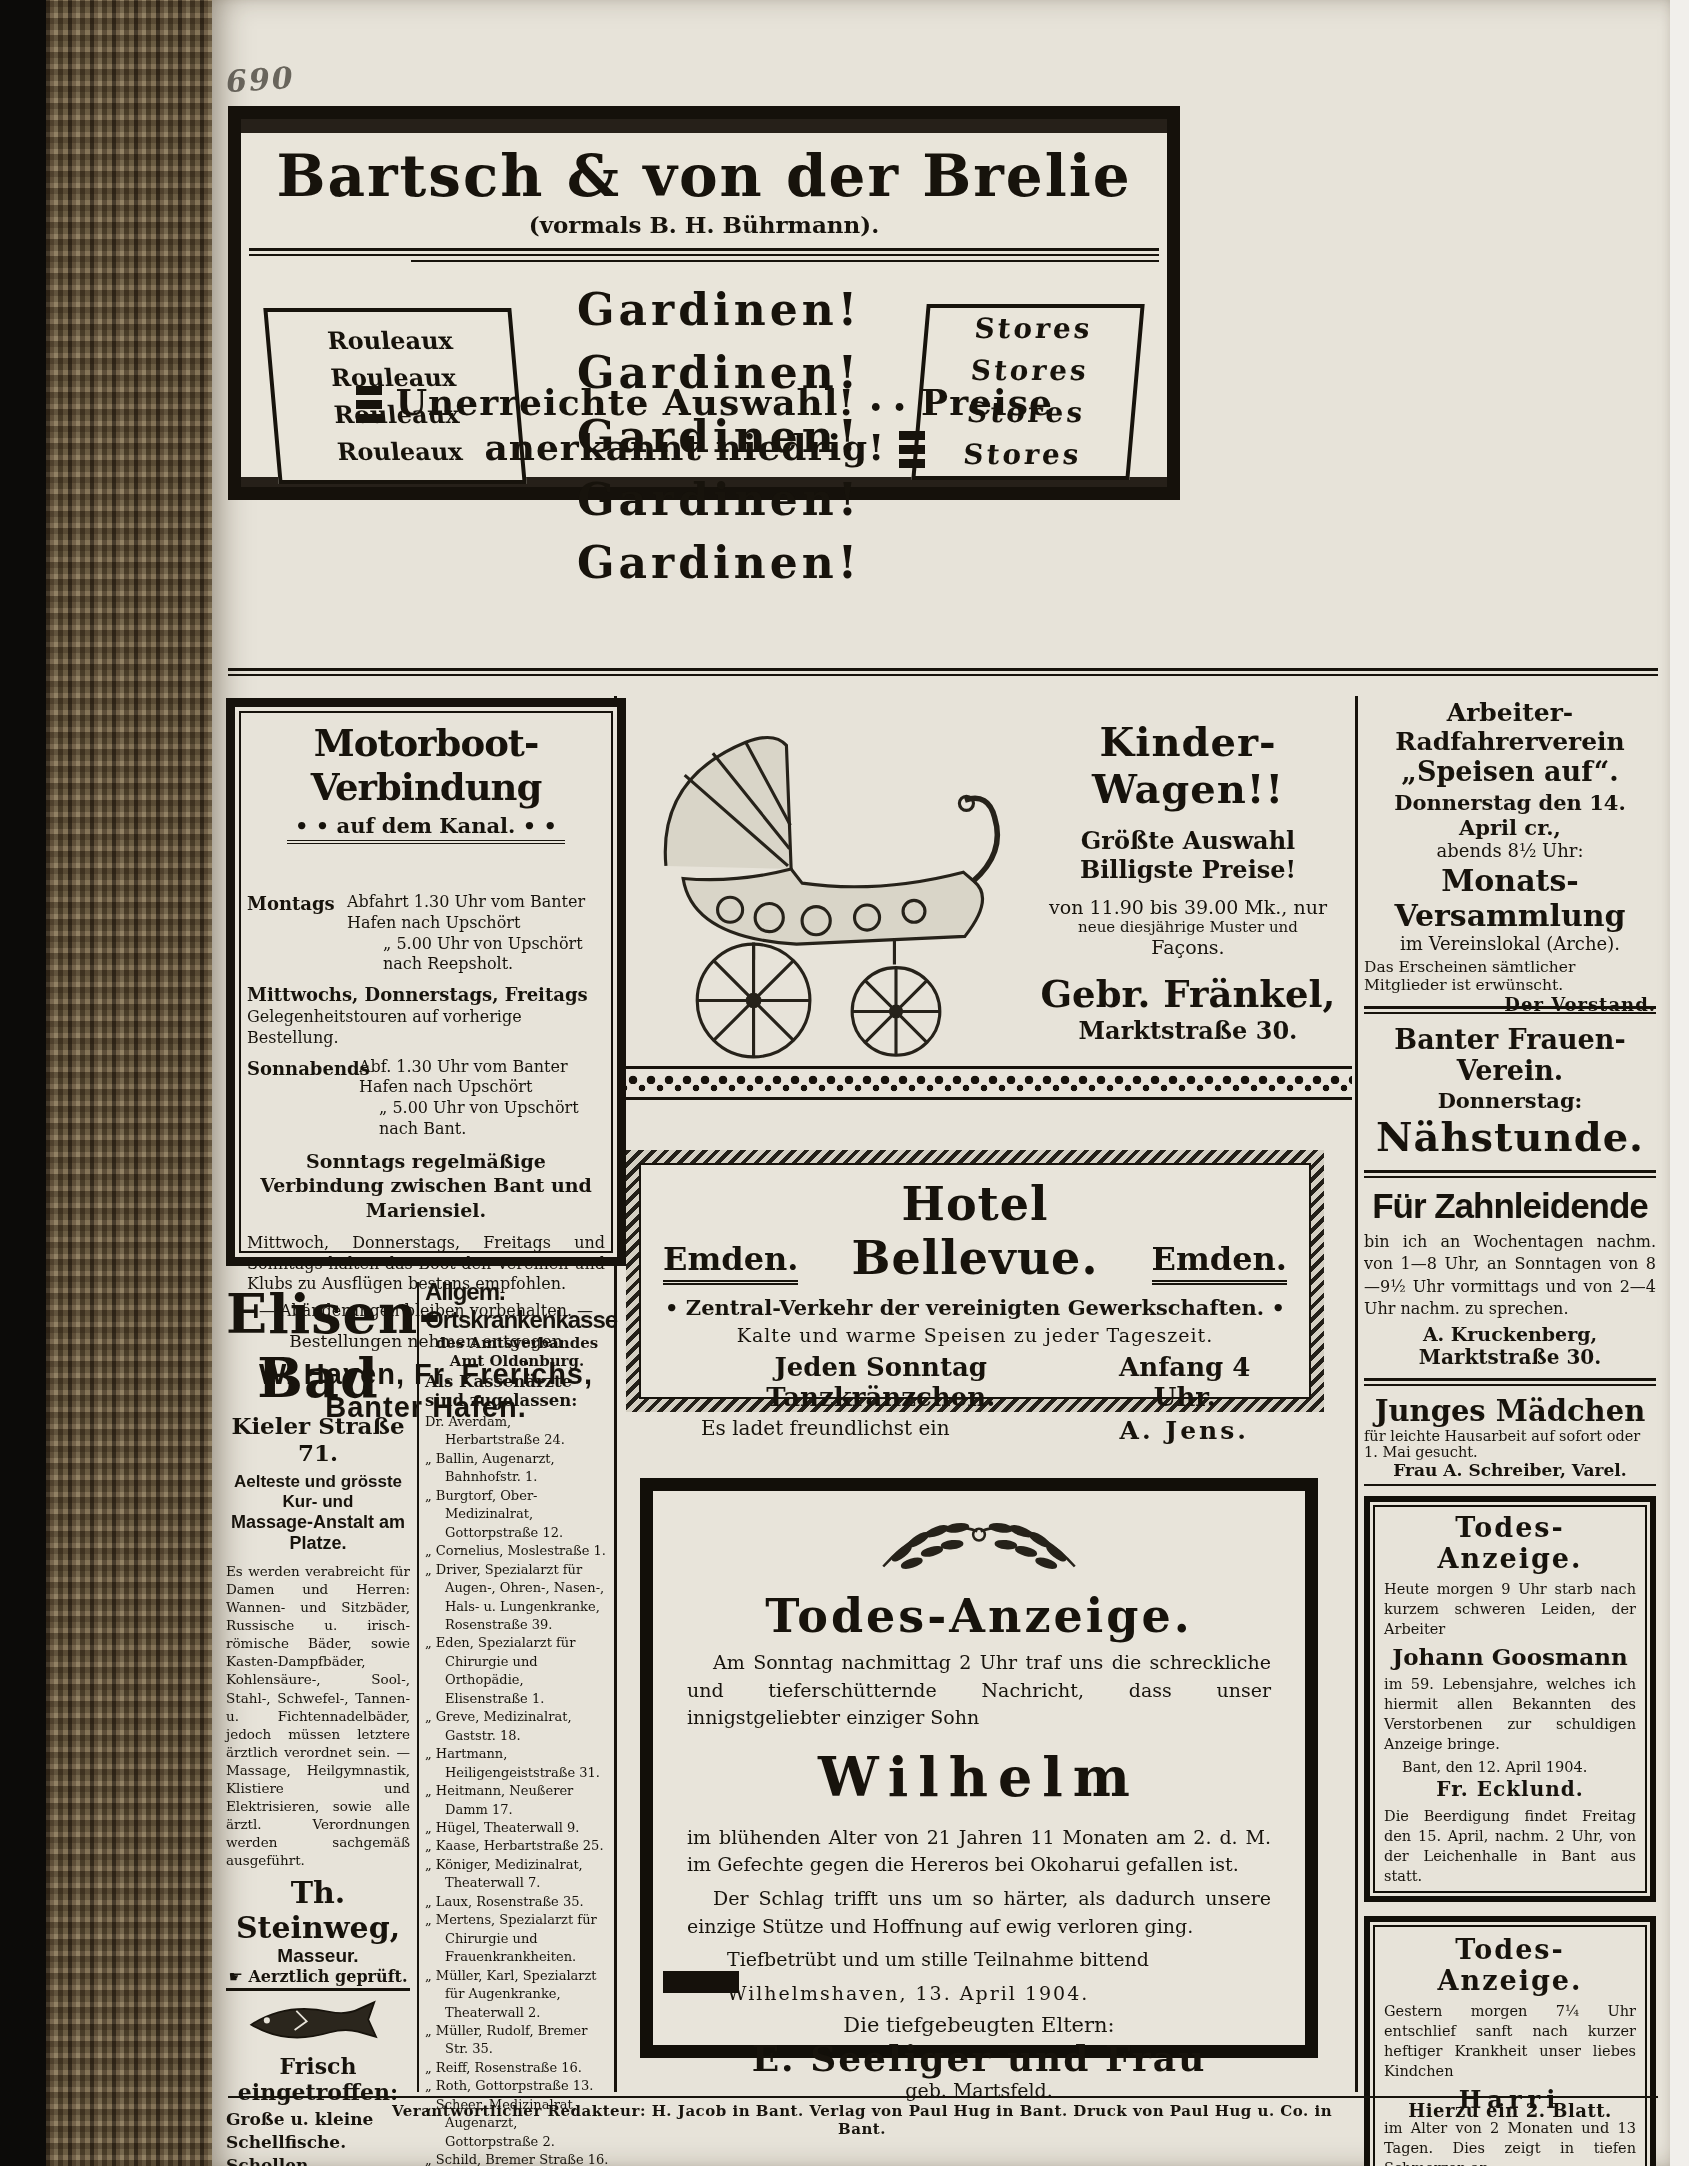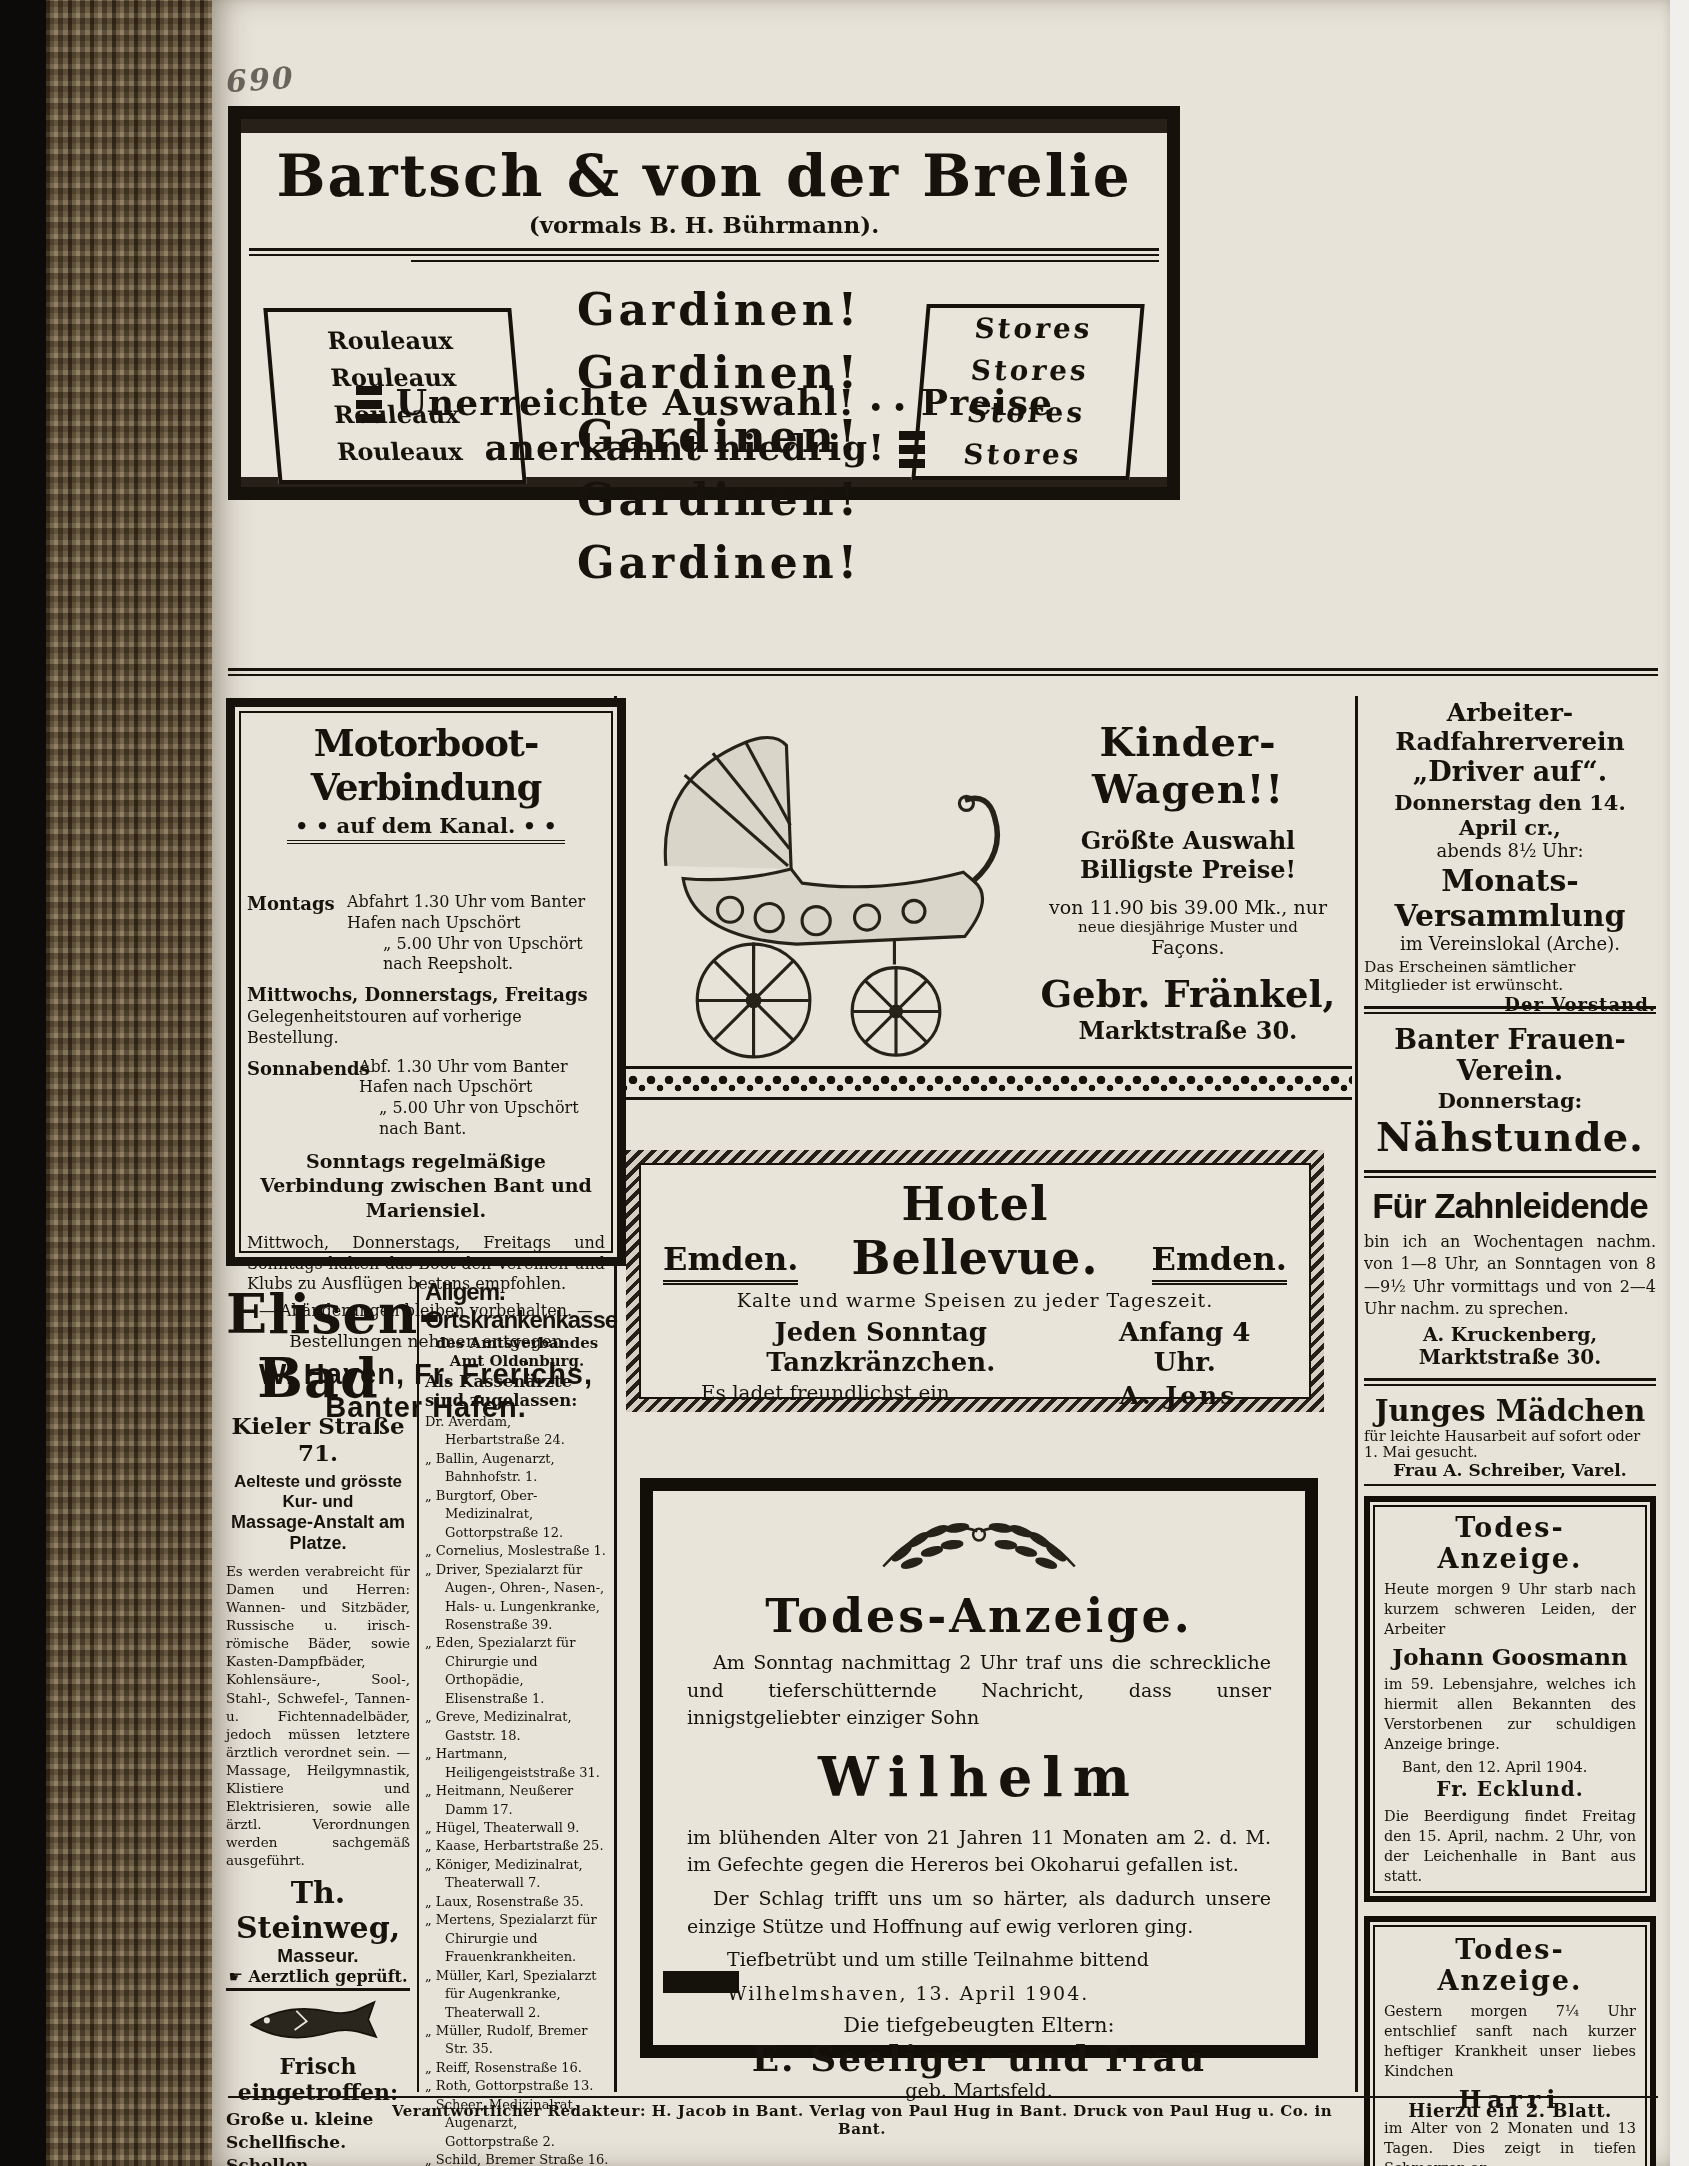--- a/index.html
+++ b/index.html
@@ -266,20 +266,21 @@
       <div class="lace" style="height:34px;margin-top:2px;"></div>
     </div>
 
     <div class="abs ornate" style="left:414px;top:1150px;width:698px;height:262px;box-sizing:border-box;">
       <div class="ornate-in ctr" style="padding-top:12px;">
         <div style="display:flex;justify-content:space-around;align-items:flex-end;padding:0 22px;">
           <span class="bv-emden ink">Emden.</span>
           <span class="bv-name ink">Hotel Bellevue.</span>
           <span class="bv-emden ink">Emden.</span>
         </div>
+        <div class="ink b" style="font-size:21px;margin-top:10px;">•  Zentral-Verkehr der vereinigten Gewerkschaften.  •</div>
         <div class="ink" style="font-size:19px;letter-spacing:1px;margin-top:4px;">Kalte und warme Speisen zu jeder Tageszeit.</div>
         <div style="display:flex;justify-content:space-between;padding:6px 30px 0;">
           <span class="ink b" style="font-size:26px;">Jeden Sonntag Tanzkränzchen.</span>
           <span class="ink b" style="font-size:26px;">Anfang 4 Uhr.</span>
         </div>
         <div style="display:flex;justify-content:space-between;padding:4px 60px 0;">
           <span class="ink" style="font-size:20px;">Es ladet freundlichst ein</span>
           <span class="ink b" style="font-size:25px;letter-spacing:3px;">A. Jens.</span>
         </div>
       </div>
@@ -321,21 +322,21 @@
       <div class="ctr ink" style="font-size:21px;margin-top:2px;">Die tiefgebeugten Eltern:</div>
       <div class="ctr ink b" style="font-size:36px;letter-spacing:2px;">E. Seeliger und Frau</div>
       <div class="ctr ink" style="font-size:19px;">geb. Martsfeld.</div>
       <div class="abs" style="left:10px;bottom:52px;width:76px;height:22px;background:#15110b;"></div>
     </div>
 
     <div class="abs rc" style="left:1152px;top:698px;width:292px;">
 
       <div>
         <div class="ctr ink rc-h1">Arbeiter-Radfahrerverein</div>
-        <div class="ctr ink b" style="font-size:27px;">„Driver auf“.</div>
+        <div class="ctr ink b" style="font-size:27px;">„Speisen auf“.</div>
         <div class="ctr ink b" style="font-size:21px;margin-top:3px;">Donnerstag den 14. April cr.,</div>
         <div class="ctr ink" style="font-size:18px;">abends 8½ Uhr:</div>
         <div class="ctr ink rc-h2" style="margin-top:2px;">Monats-Versammlung</div>
         <div class="ctr ink" style="font-size:18px;">im Vereinslokal (Arche).</div>
         <div class="ink" style="font-size:15.5px;margin-top:4px;">
           <span>Das Erscheinen sämtlicher Mitglieder ist erwünscht.</span>
           <span class="b" style="float:right;font-size:18px;letter-spacing:1px;">Der Vorstand.</span>
         </div>
       </div>
       <div class="rule-double" style="margin:12px 0 10px;"></div>

